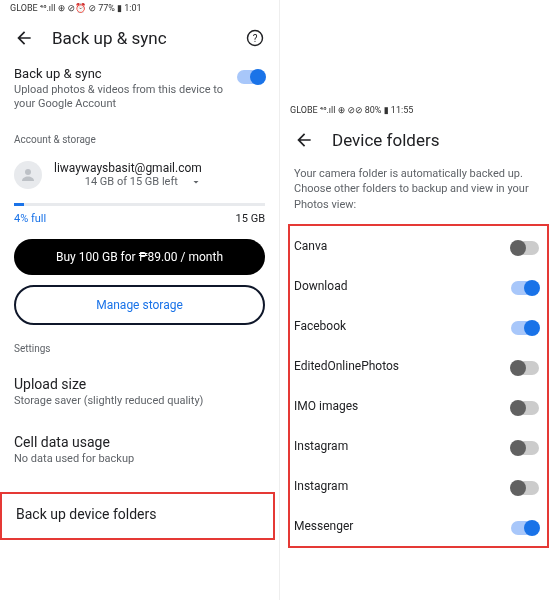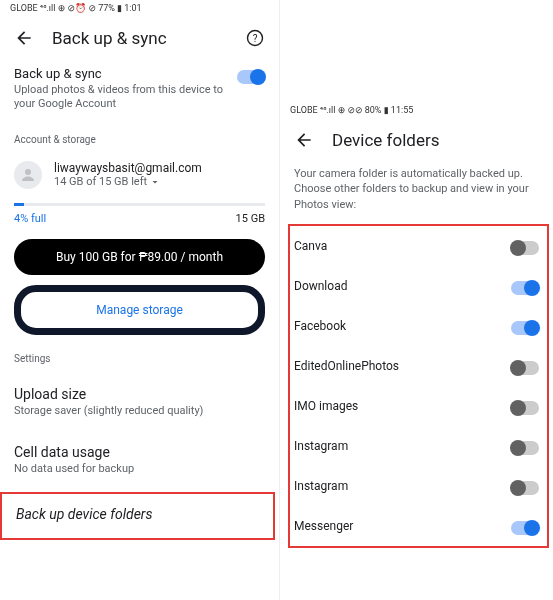--- a/index.html
+++ b/index.html
@@ -20,32 +20,32 @@
   .toggle { width: 28px; height: 14px; border-radius: 8px; position: relative; flex-shrink: 0; margin-top: 4px; }
   .toggle.on { background: #a8c7fa; }
   .toggle.off { background: #ccc; }
   .toggle .knob { width: 16px; height: 16px; border-radius: 50%; position: absolute; top: -1px; }
   .toggle.on .knob { background: #1a73e8; right: -1px; }
   .toggle.off .knob { background: #616161; left: -1px; }
   .section-label { font-size: 10px; color: #5f6368; padding: 8px 14px 10px; }
   .account-row { display: flex; align-items: center; padding: 6px 14px 14px; gap: 12px; }
   .avatar { width: 28px; height: 28px; border-radius: 50%; background: #e8eaed; display: flex; align-items: center; justify-content: center; }
   .account-info { font-size: 12px; }
-  .account-sub { font-size: 11px; color: #5f6368; display: flex; align-items: center; gap: 2px; }
+  .account-sub { font-size: 11px; color: #5f6368; display: flex; align-items: center; gap: 12px; justify-content: flex-end; }
   .progress-wrap { padding: 0 14px; }
   .progress-bar { height: 3px; background: #e8eaed; width: 100%; }
   .progress-fill { height: 100%; background: #1a73e8; width: 4%; }
   .progress-labels { display: flex; justify-content: space-between; font-size: 11px; margin-top: 6px; padding-bottom: 14px; }
   .progress-labels .pct { color: #1a73e8; }
   .btn { display: block; width: calc(100% - 28px); margin: 0 auto 10px; padding: 11px 0; text-align: center; border-radius: 22px; font-size: 12px; border: none; cursor: pointer; }
   .btn-primary { background: #000000; color: #fff; }
-  .btn-outline { background: #fff; color: #1a73e8; border: 7px solid #0f172a; }
+  .btn-outline { background: #fff; color: #1a73e8; border: 2px solid #0f172a; }
   .settings-item { padding: 12px 14px 14px; }
   .settings-item .st { font-size: 14px; margin-bottom: 2px; }
-  .highlighted { border: 2px solid #e53935; margin: 2px 4px 0 0; font-style: italic; }
+  .highlighted { border: 2px solid #e53935; margin: 12px 4px 0 0; }
   .right .header { padding: 14px 14px 16px; }
   .desc { font-size: 11px; color: #5f6368; padding: 0 14px 12px; line-height: 1.4; }
   .folder-list { border: 2px solid #e53935; margin: 0 4px 0 8px; }
   .folder-row { display: flex; align-items: center; justify-content: space-between; padding: 11px 8px 11px 4px; font-size: 12px; gap: 24px; }
   .right .status-bar { padding-top: 110px; padding-bottom: 6px; }
 </style>
 </head>
 <body>
 
 <div class="screen left">

